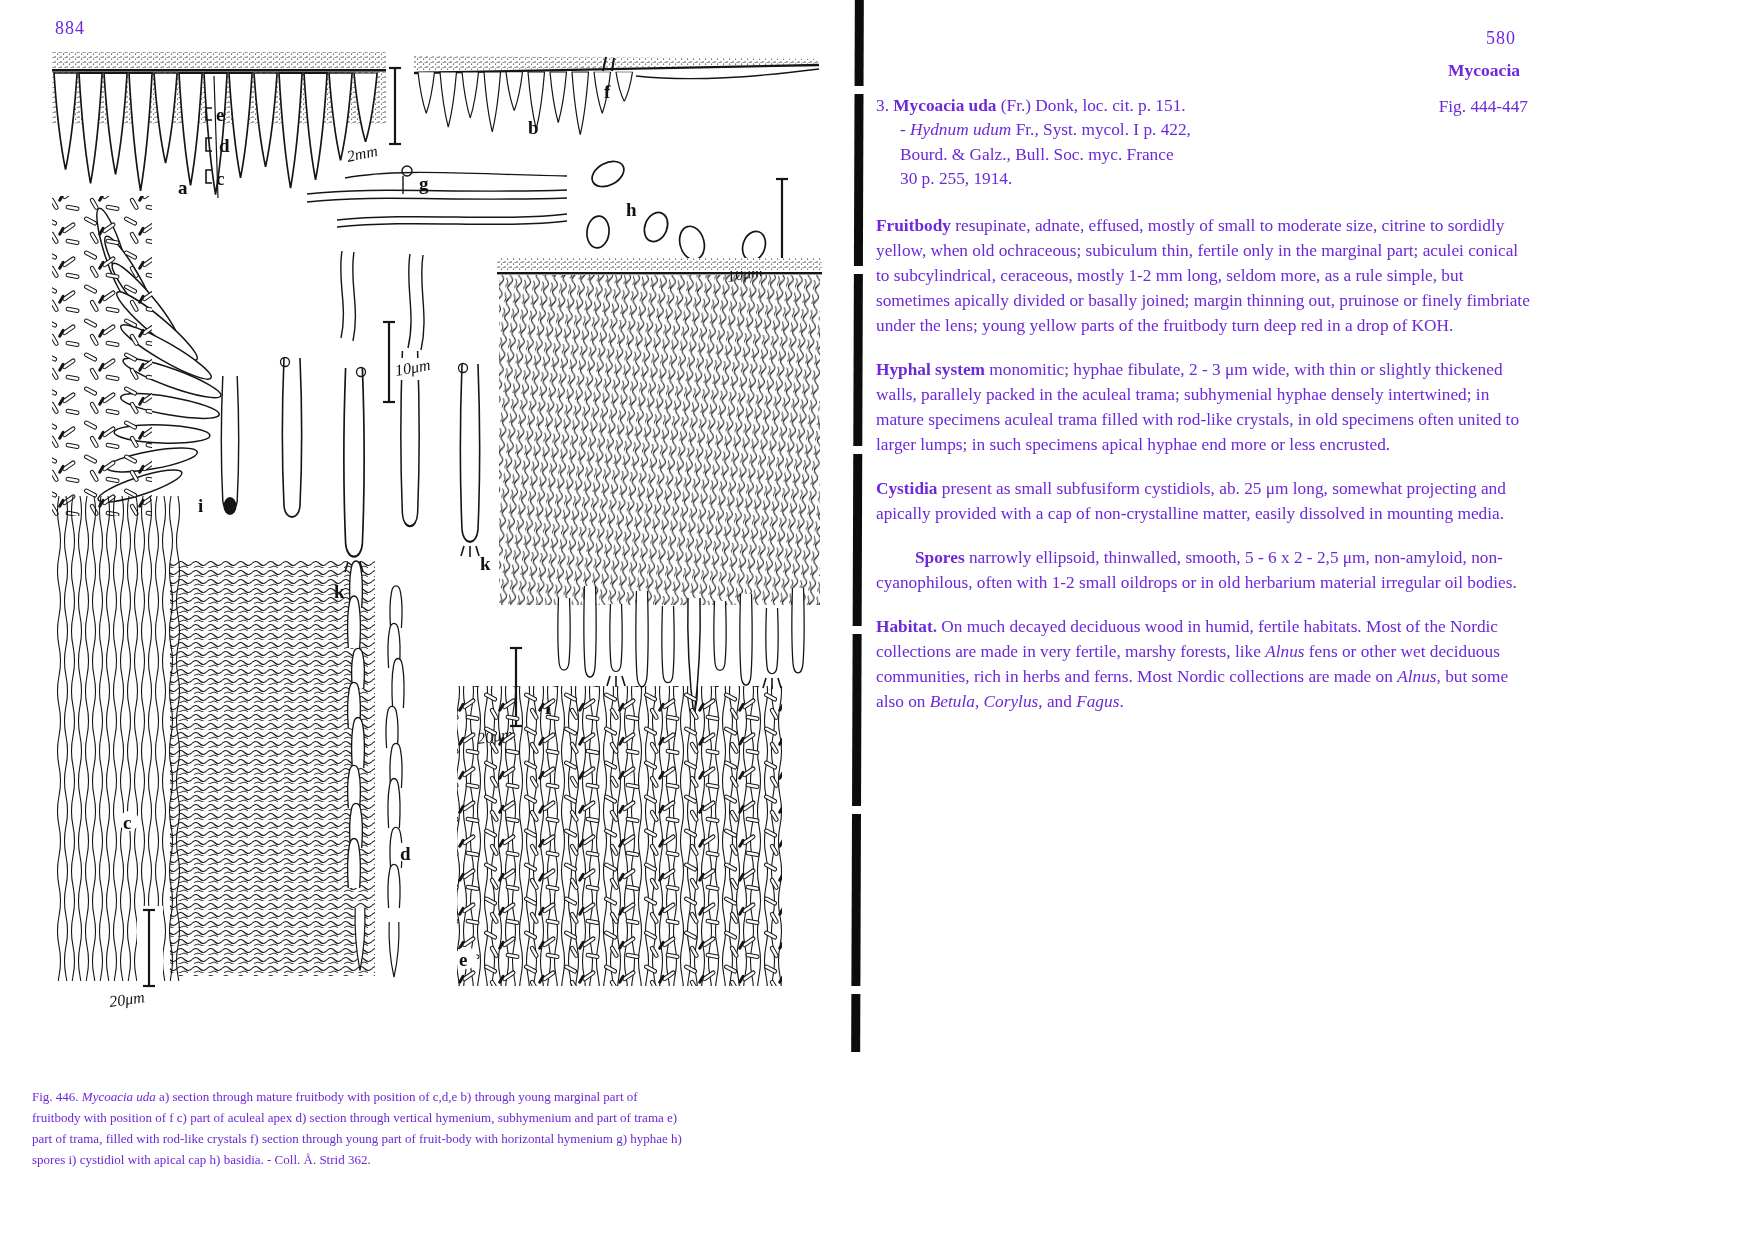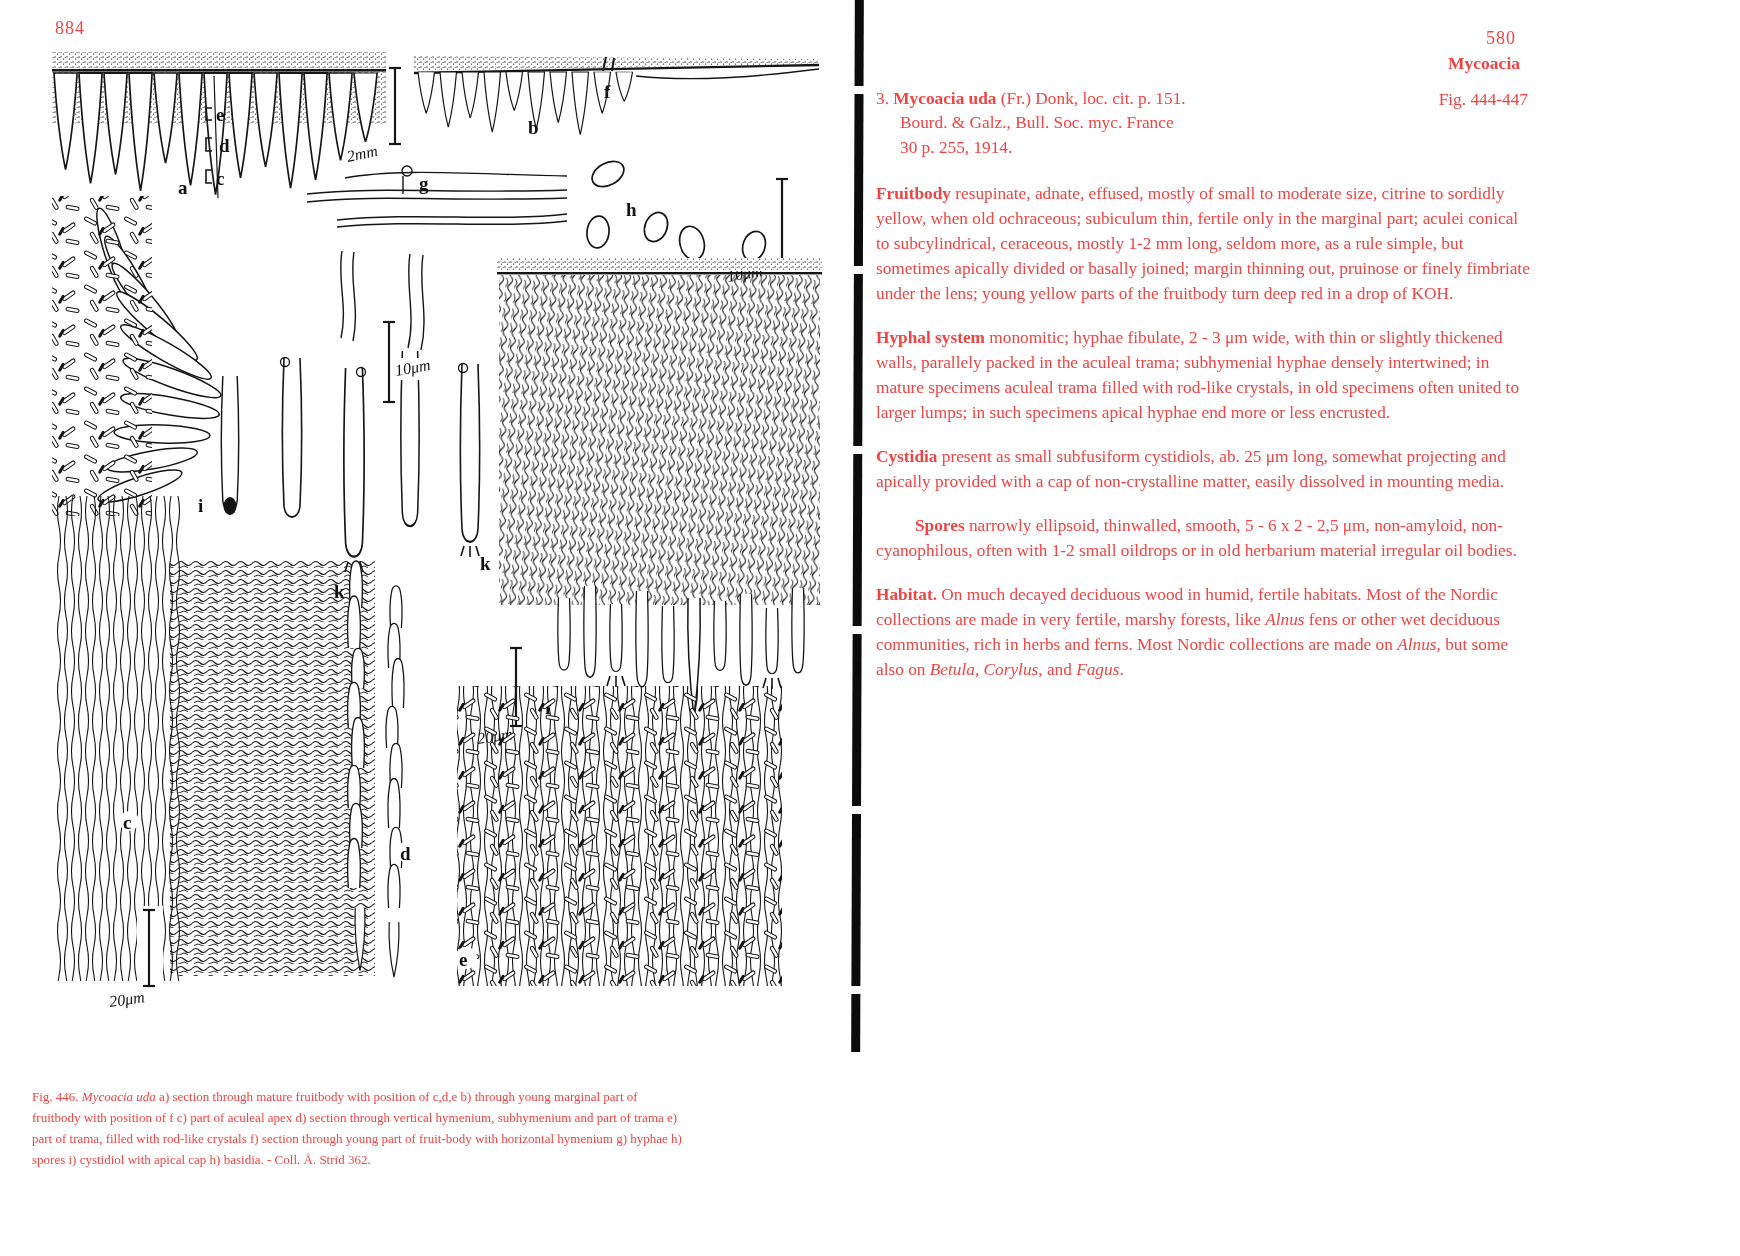--- a/index.html
+++ b/index.html
@@ -1,30 +1,30 @@
 <!DOCTYPE html>
 <html><head>
 <meta charset="utf-8">
 <style>
   html,body{margin:0;padding:0;background:#e8e8e8;}
   #page{position:relative;width:1740px;height:1256px;background:#ffffff;overflow:hidden;
-        font-family:"Liberation Serif","DejaVu Serif",serif;color:#ef4444;}
+        font-family:"Liberation Serif","DejaVu Serif",serif;color:#6d28d9;}
   .abs{position:absolute;}
   .pagenum{font-size:18px;letter-spacing:1px;}
   
   #gutter{left:853px;top:0;width:9px;height:1052px;
           background:repeating-linear-gradient(180deg,#0c0c0c 0 86px,#ffffff 86px 94px,#0c0c0c 94px 180px);
           transform:rotate(.2deg);}
   
   #left-pagenum{left:55px;top:18px;}
   #fig-caption{left:32px;top:1086px;width:655px;font-size:13px;line-height:21px;}
   
   #right-col{left:876px;top:26px;width:656px;font-size:17.3px;line-height:25px;}
   #right-pagenum{text-align:right;padding-right:16px;}
-  #running-head{text-align:right;padding-right:12px;font-weight:bold;font-size:17.5px;}
+  #running-head{text-align:right;padding-right:12px;font-weight:bold;margin-top:7px;font-size:17.5px;}
   #citation{position:relative;margin-top:11px;line-height:24.4px;}
   .cit-line{padding-left:24px;}
   .cit-line.first{padding-left:0;}
   #fig-ref{position:absolute;right:4px;top:1px;font-weight:normal;}
   #paragraphs{margin-top:21px;}
   #paragraphs p{margin:0 0 19px 0;}
   
   #figure-wrap{left:42px;top:46px;width:782px;height:978px;}
   svg text.lbl{font-family:"Liberation Serif","DejaVu Serif",serif;font-weight:bold;font-size:19px;fill:#111;}
   svg text.scale{font-family:"Liberation Serif","DejaVu Serif",serif;font-style:italic;font-size:16px;fill:#111;}
@@ -291,20 +291,21 @@
 
   <div class="abs" id="fig-caption"><span>Fig. 446. </span><span style="font-style: italic;">Mycoacia uda</span><span>  a) section through mature fruitbody with position of c,d,e  b) through young marginal part of fruitbody with position of f  c) part of aculeal apex  d) section through vertical hymenium, subhymenium and part of trama  e) part of trama, filled with rod-like crystals  f) section through young part of fruit-body with horizontal hymenium  g) hyphae  h) spores  i) cystidiol with apical cap  h) basidia. - Coll. Å. Strid 362.</span></div>
 
   <div class="abs" id="right-col">
     <div id="right-pagenum" class="pagenum">580</div>
     <div id="running-head">Mycoacia</div>
 
     <div id="citation">
       <div id="fig-ref">Fig. 444-447</div>
       <div class="cit-line first"><span>3. </span><span style="font-weight: bold;">Mycoacia uda</span><span> (Fr.) Donk, loc. cit. p. 151.</span></div>
+      <div class="cit-line"><span>- </span><span style="font-style: italic;">Hydnum udum</span><span> Fr., Syst. mycol. I p. 422,</span></div>
       <div class="cit-line"><span>Bourd. &amp; Galz., Bull. Soc. myc. France</span></div>
       <div class="cit-line"><span>30 p. 255, 1914.</span></div>
     </div>
 
     <div id="paragraphs">
       <p><span style="font-weight: bold;">Fruitbody</span><span> resupinate, adnate, effused, mostly of small to moderate size, citrine to sordidly yellow, when old ochraceous; subiculum thin, fertile only in the marginal part; aculei conical to subcylindrical, ceraceous, mostly 1-2 mm long, seldom more, as a rule simple, but sometimes apically divided or basally joined; margin thinning out, pruinose or finely fimbriate under the lens; young yellow parts of the fruitbody turn deep red in a drop of KOH.</span></p>
       <p><span style="font-weight: bold;">Hyphal system</span><span> monomitic; hyphae fibulate, 2 - 3 μm wide, with thin or slightly thickened walls, parallely packed in the aculeal trama; subhymenial hyphae densely intertwined; in mature specimens aculeal trama filled with rod-like crystals, in old specimens often united to larger lumps; in such specimens apical hyphae end more or less encrusted.</span></p>
       <p><span style="font-weight: bold;">Cystidia</span><span> present as small subfusiform cystidiols, ab. 25 μm long, somewhat projecting and apically provided with a cap of non-crystalline matter, easily dissolved in mounting media.</span></p>
       <p><span style="font-weight: bold; margin-left: 39px;">Spores</span><span> narrowly ellipsoid, thinwalled, smooth, 5 - 6 x 2 - 2,5 μm, non-amyloid, non-cyanophilous, often with 1-2 small oildrops or in old herbarium material irregular oil bodies.</span></p>
       <p><span style="font-weight: bold;">Habitat.</span><span>  On much decayed deciduous wood in humid, fertile habitats. Most of the Nordic collections are made in very fertile, marshy forests, like </span><span style="font-style: italic;">Alnus</span><span> fens or other wet deciduous communities, rich in herbs and ferns.  Most Nordic collections are made on </span><span style="font-style: italic;">Alnus,</span><span> but some also on </span><span style="font-style: italic;">Betula, Corylus</span><span>, and </span><span style="font-style: italic;">Fagus</span><span>.</span></p>

